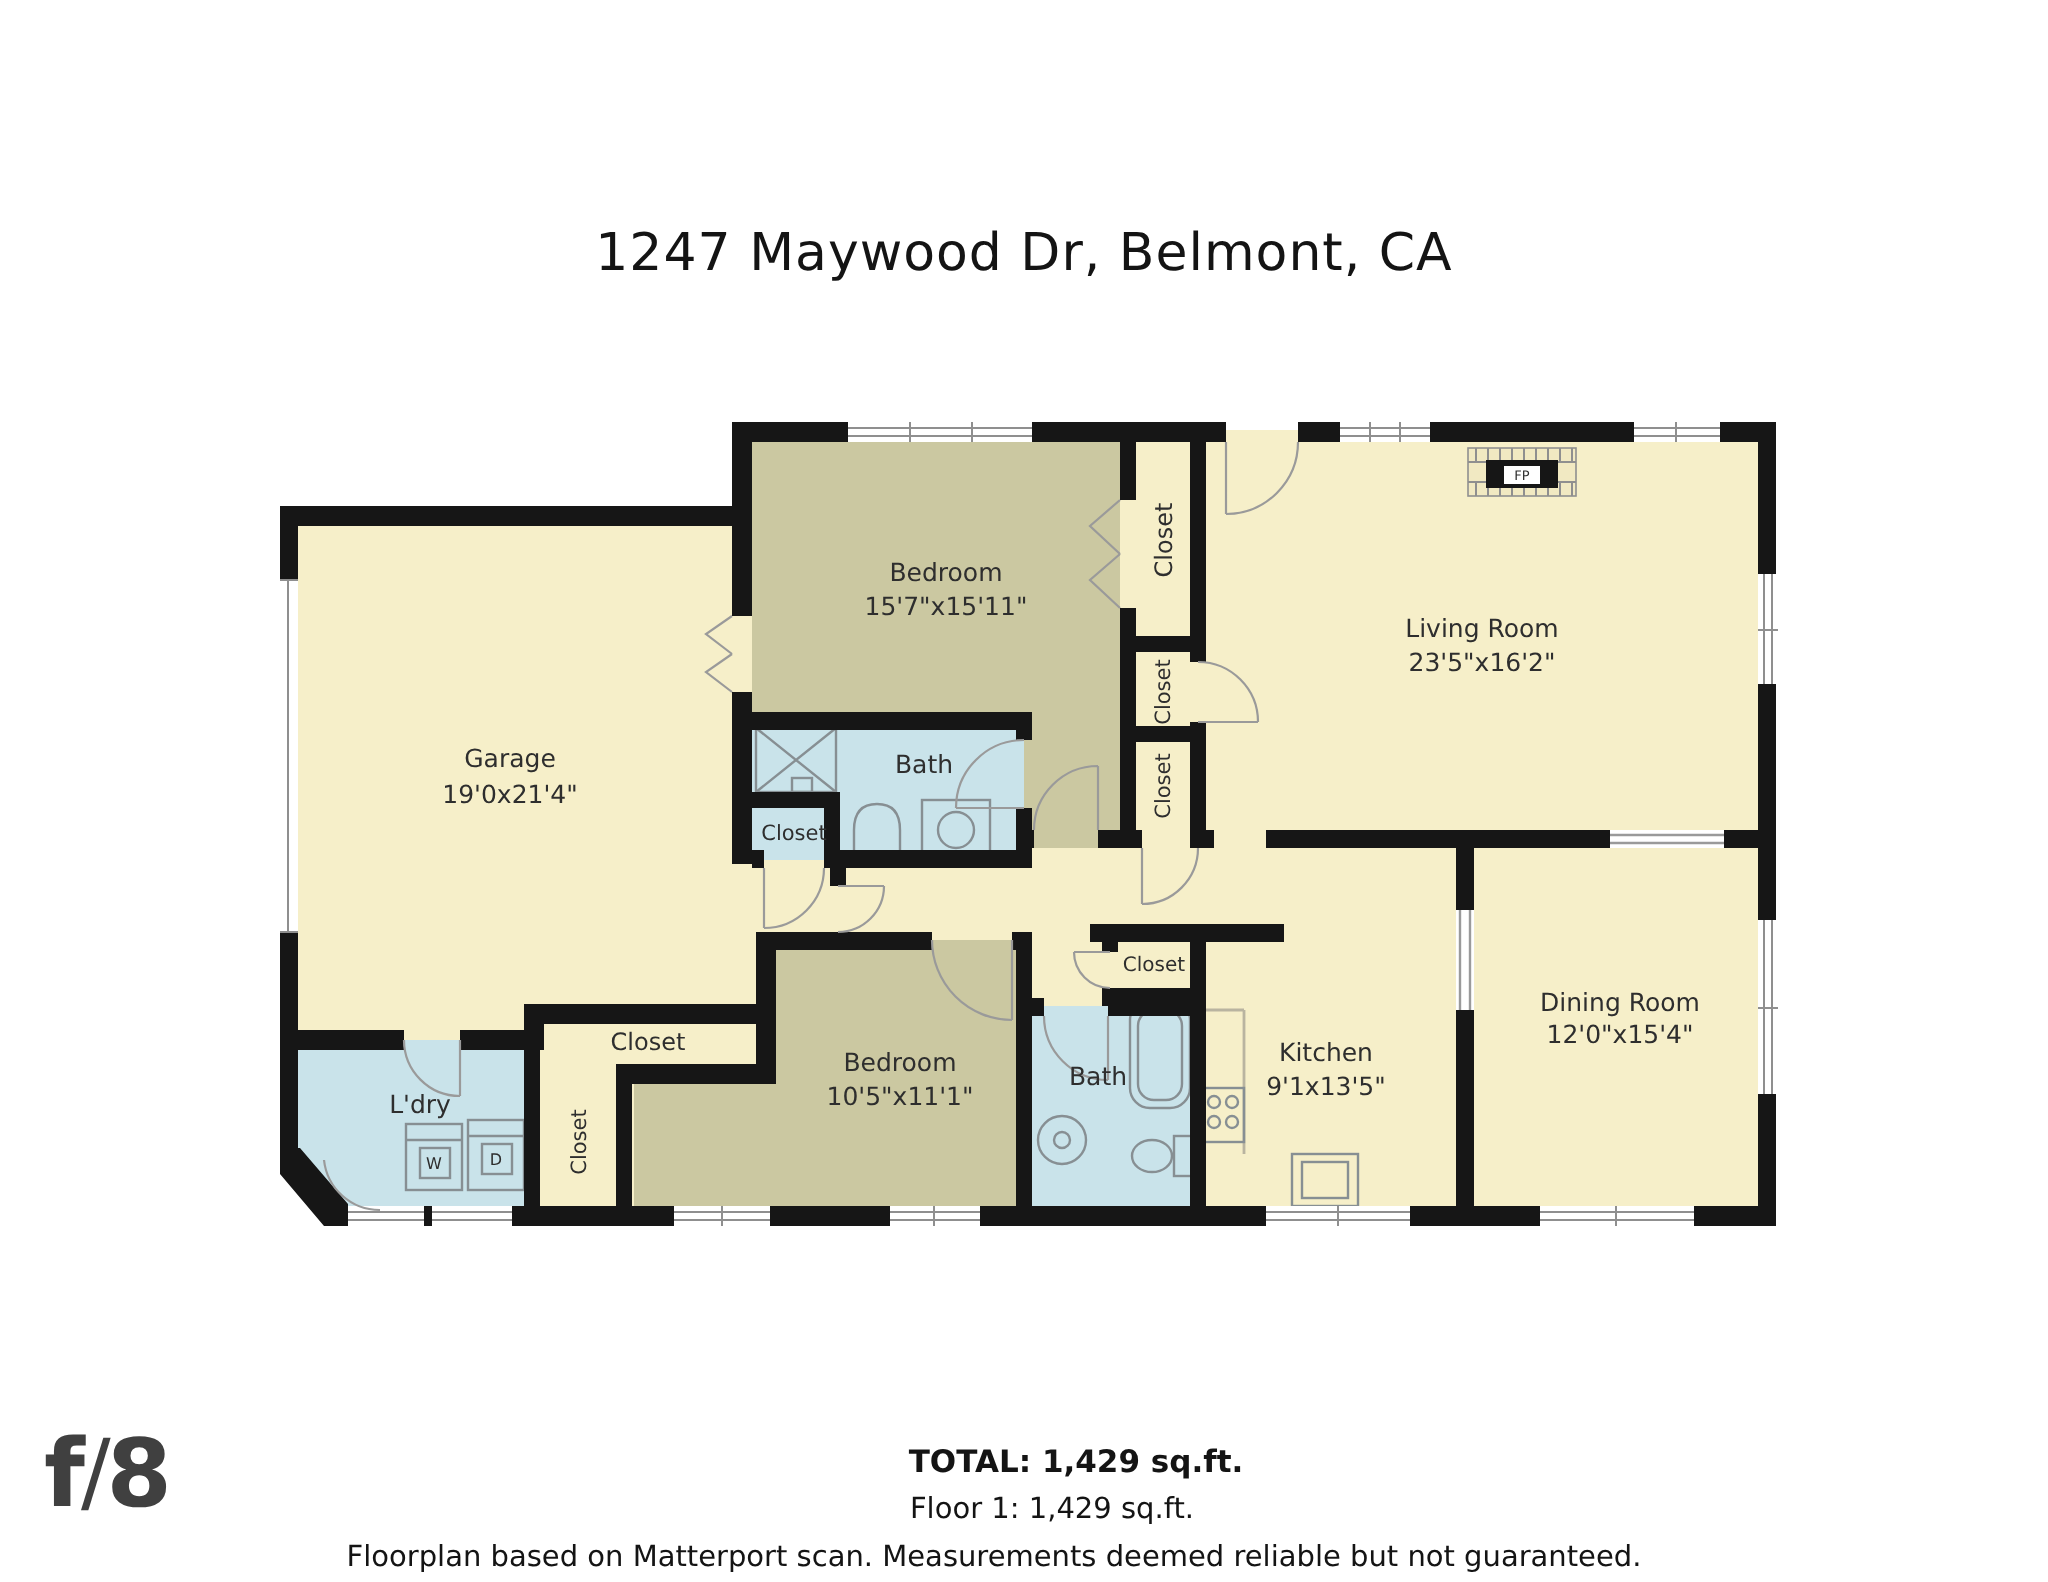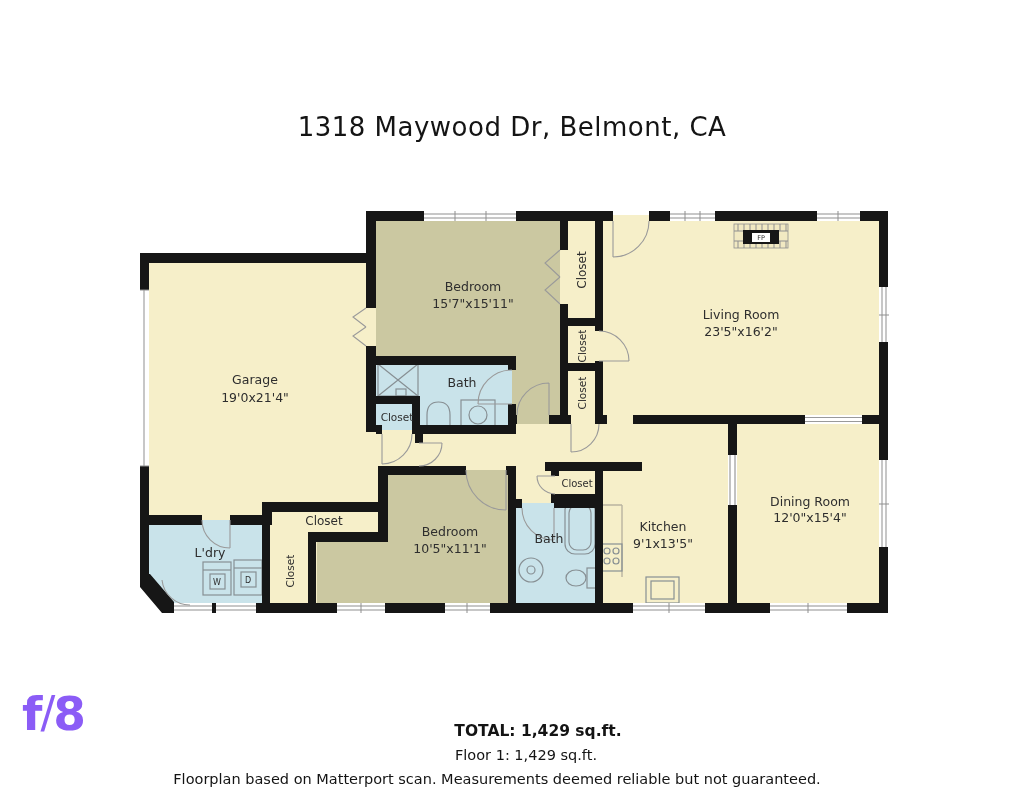--- a/index.html
+++ b/index.html
@@ -24,30 +24,30 @@
            font-family:"DejaVu Sans","Liberation Sans",sans-serif;}
   text.sm{font-size:10.5px;}
   text.xs{font-size:10px;}
   text.md{font-size:12px;}
   text.fp{font-size:6.5px;}
   text.wd{font-size:8px;}
   .footline{position:absolute;width:1024px;text-align:center;color:#141414;}
   .total{top:722px;left:26px;font-weight:bold;font-size:15.5px;}
   .floor{top:747px;left:14px;font-size:14.5px;}
   .disclaimer{top:771px;left:-15px;font-size:14.5px;}
-  .logo{position:absolute;top:690px;left:22px;color:#8b5cf6;font-size:47px;
+  .logo{position:absolute;top:714px;left:22px;color:#404040;font-size:47px;
         font-weight:bold;line-height:1;}
   .logo .slash{font-weight:normal;font-size:44px;margin:0 -2px;position:relative;top:-2px;}
 </style>
 </head>
 <body>
 
 <div class="page">
 
-  <div class="title">1318 Maywood Dr, Belmont, CA</div>
+  <div class="title">1247 Maywood Dr, Belmont, CA</div>
 
   <svg class="plan" width="1024" height="791" viewBox="0 0 1024 791">
 
     <g>
       <path class="cream" d="M144 258 L371 258 L371 215 L884 215 L884 608 L166 608 L144 584 Z"></path>
       <path class="olive" d="M376 219 L560 219 L560 424 L508 424 L508 356 L376 356 Z"></path>
       <path class="olive" d="M317 605 L317 537 L383 537 L383 470 L512 470 L512 605 Z"></path>
       <path class="blue" d="M376 360 L512 360 L512 430 L376 430 Z"></path>
       <path class="blue" d="M512 503 L599 503 L599 607 L512 607 Z"></path>
       <path class="blue" d="M144 520 L266 520 L266 607 L167 607 L144 582 Z"></path>

